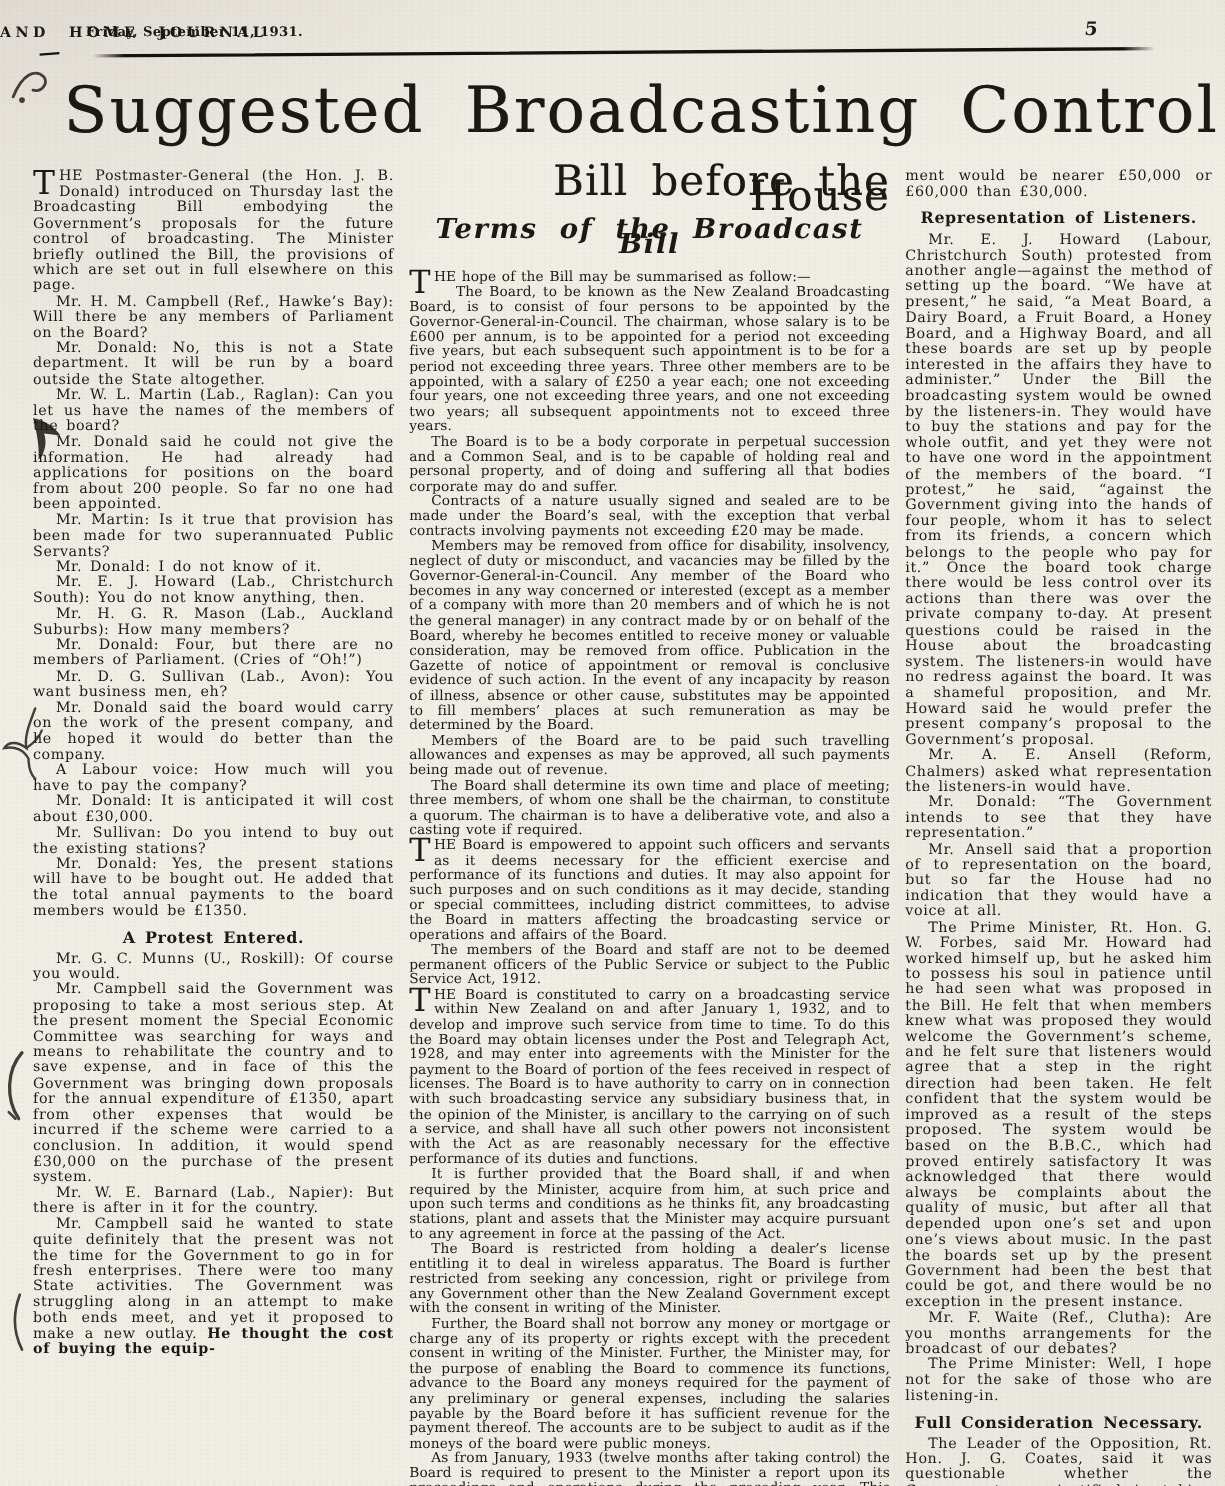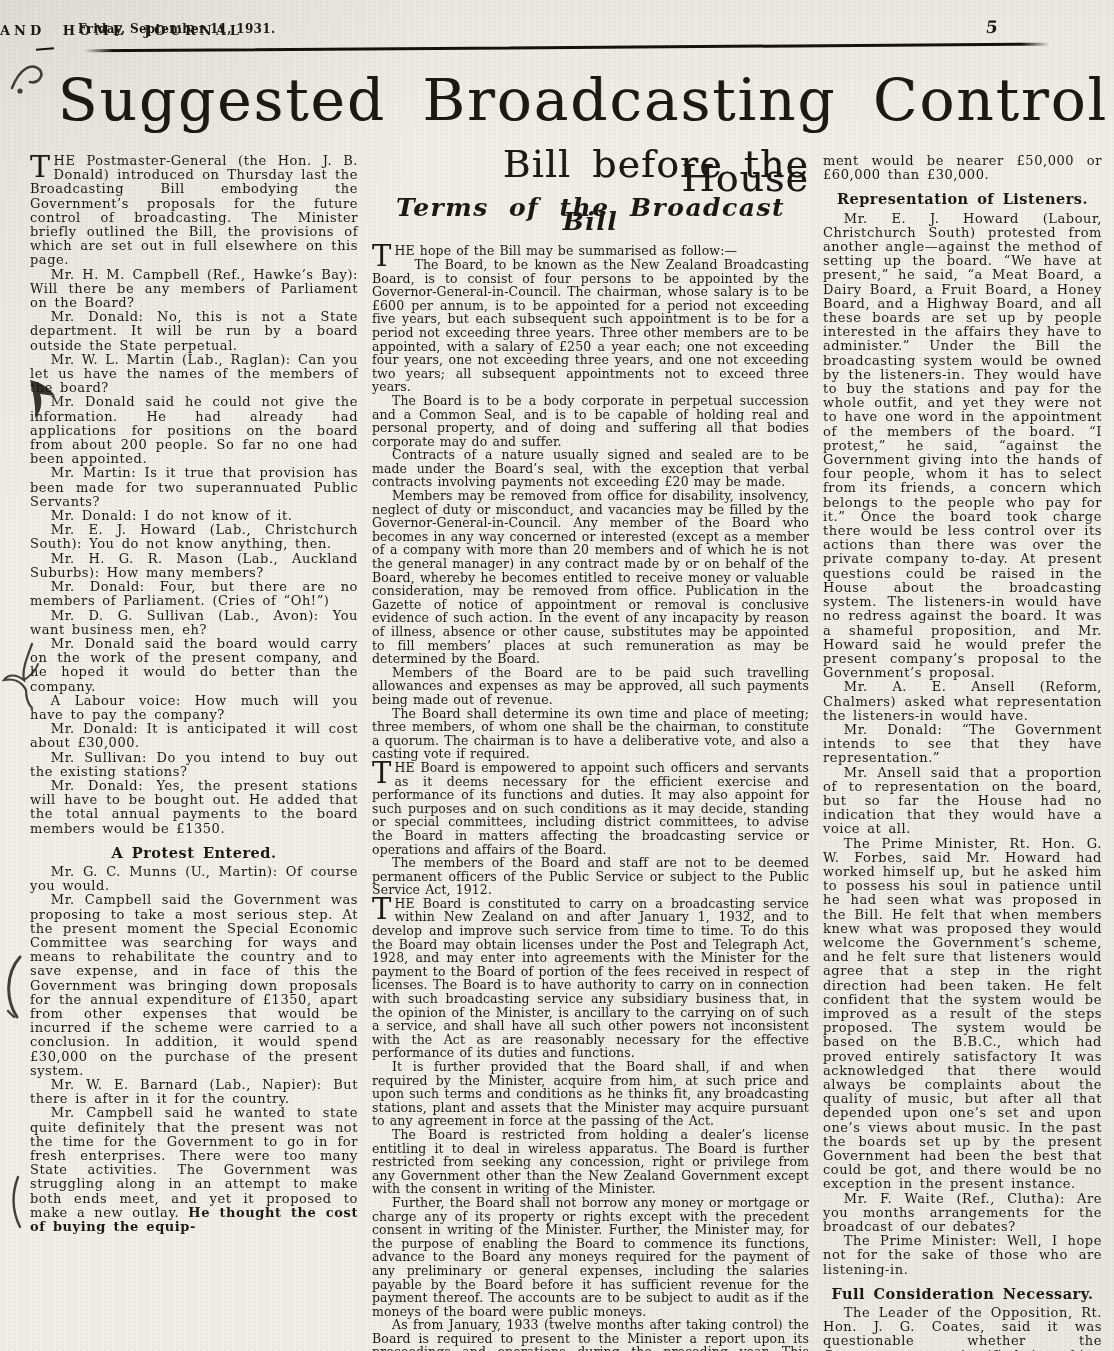--- a/index.html
+++ b/index.html
@@ -67,36 +67,36 @@
     <span class="head-rule"></span>
   </div>
 
   <h1 class="headline">Suggested Broadcasting Control</h1>
 
   <main class="columns">
 
     <section class="col col-left">
       <p class="dropcap">THE Postmaster-General (the Hon. J. B. Donald) introduced on Thursday last the Broadcasting Bill embodying the Government’s proposals for the future control of broadcasting. The Minister briefly outlined the Bill, the provisions of which are set out in full elsewhere on this page.</p>
       <p>Mr. H. M. Campbell (Ref., Hawke’s Bay): Will there be any members of Parliament on the Board?</p>
-      <p>Mr. Donald: No, this is not a State department. It will be run by a board outside the State perpetual.</p>
+      <p>Mr. Donald: No, this is not a State department. It will be run by a board outside the State altogether.</p>
       <p>Mr. W. L. Martin (Lab., Raglan): Can you let us have the names of the members of the board?</p>
       <p>Mr. Donald said he could not give the information. He had already had applications for positions on the board from about 200 people. So far no one had been appointed.</p>
       <p>Mr. Martin: Is it true that provision has been made for two superannuated Public Servants?</p>
       <p>Mr. Donald: I do not know of it.</p>
       <p>Mr. E. J. Howard (Lab., Christchurch South): You do not know anything, then.</p>
       <p>Mr. H. G. R. Mason (Lab., Auckland Suburbs): How many members?</p>
       <p>Mr. Donald: Four, but there are no members of Parliament. (Cries of “Oh!”)</p>
       <p>Mr. D. G. Sullivan (Lab., Avon): You want business men, eh?</p>
       <p>Mr. Donald said the board would carry on the work of the present company, and he hoped it would do better than the company.</p>
       <p>A Labour voice: How much will you have to pay the company?</p>
       <p>Mr. Donald: It is anticipated it will cost about £30,000.</p>
       <p>Mr. Sullivan: Do you intend to buy out the existing stations?</p>
       <p>Mr. Donald: Yes, the present stations will have to be bought out. He added that the total annual payments to the board members would be £1350.</p>
       <h3 class="subhead">A Protest Entered.</h3>
-      <p>Mr. G. C. Munns (U., Martin): Of course you would.</p>
+      <p>Mr. G. C. Munns (U., Roskill): Of course you would.</p>
       <p>Mr. Campbell said the Government was proposing to take a most serious step. At the present moment the Special Economic Committee was searching for ways and means to rehabilitate the country and to save expense, and in face of this the Government was bringing down proposals for the annual expenditure of £1350, apart from other expenses that would be incurred if the scheme were carried to a conclusion. In addition, it would spend £30,000 on the purchase of the present system.</p>
       <p>Mr. W. E. Barnard (Lab., Napier): But there is after in it for the country.</p>
       <p><span>Mr. Campbell said he wanted to state quite definitely that the present was not the time for the Government to go in for fresh enterprises. There were too many State activities. The Government was struggling along in an attempt to make both ends meet, and yet it proposed to make a new outlay.</span> <b class="ink-heavy">He thought the cost of buying the equip-</b></p>
     </section>
 
     <section class="col col-mid">
       <h2 class="mid-heading">Bill before the House</h2>
       <h3 class="mid-subheading">Terms of the Broadcast Bill</h3>
       <p class="dropcap">THE hope of the Bill may be summarised as follow:—</p>
       <p>The Board, to be known as the New Zealand Broadcasting Board, is to consist of four persons to be appointed by the Governor-General-in-Council. The chairman, whose salary is to be £600 per annum, is to be appointed for a period not exceeding five years, but each subsequent such appointment is to be for a period not exceeding three years. Three other members are to be appointed, with a salary of £250 a year each; one not exceeding four years, one not exceeding three years, and one not exceeding two years; all subsequent appointments not to exceed three years.</p>

